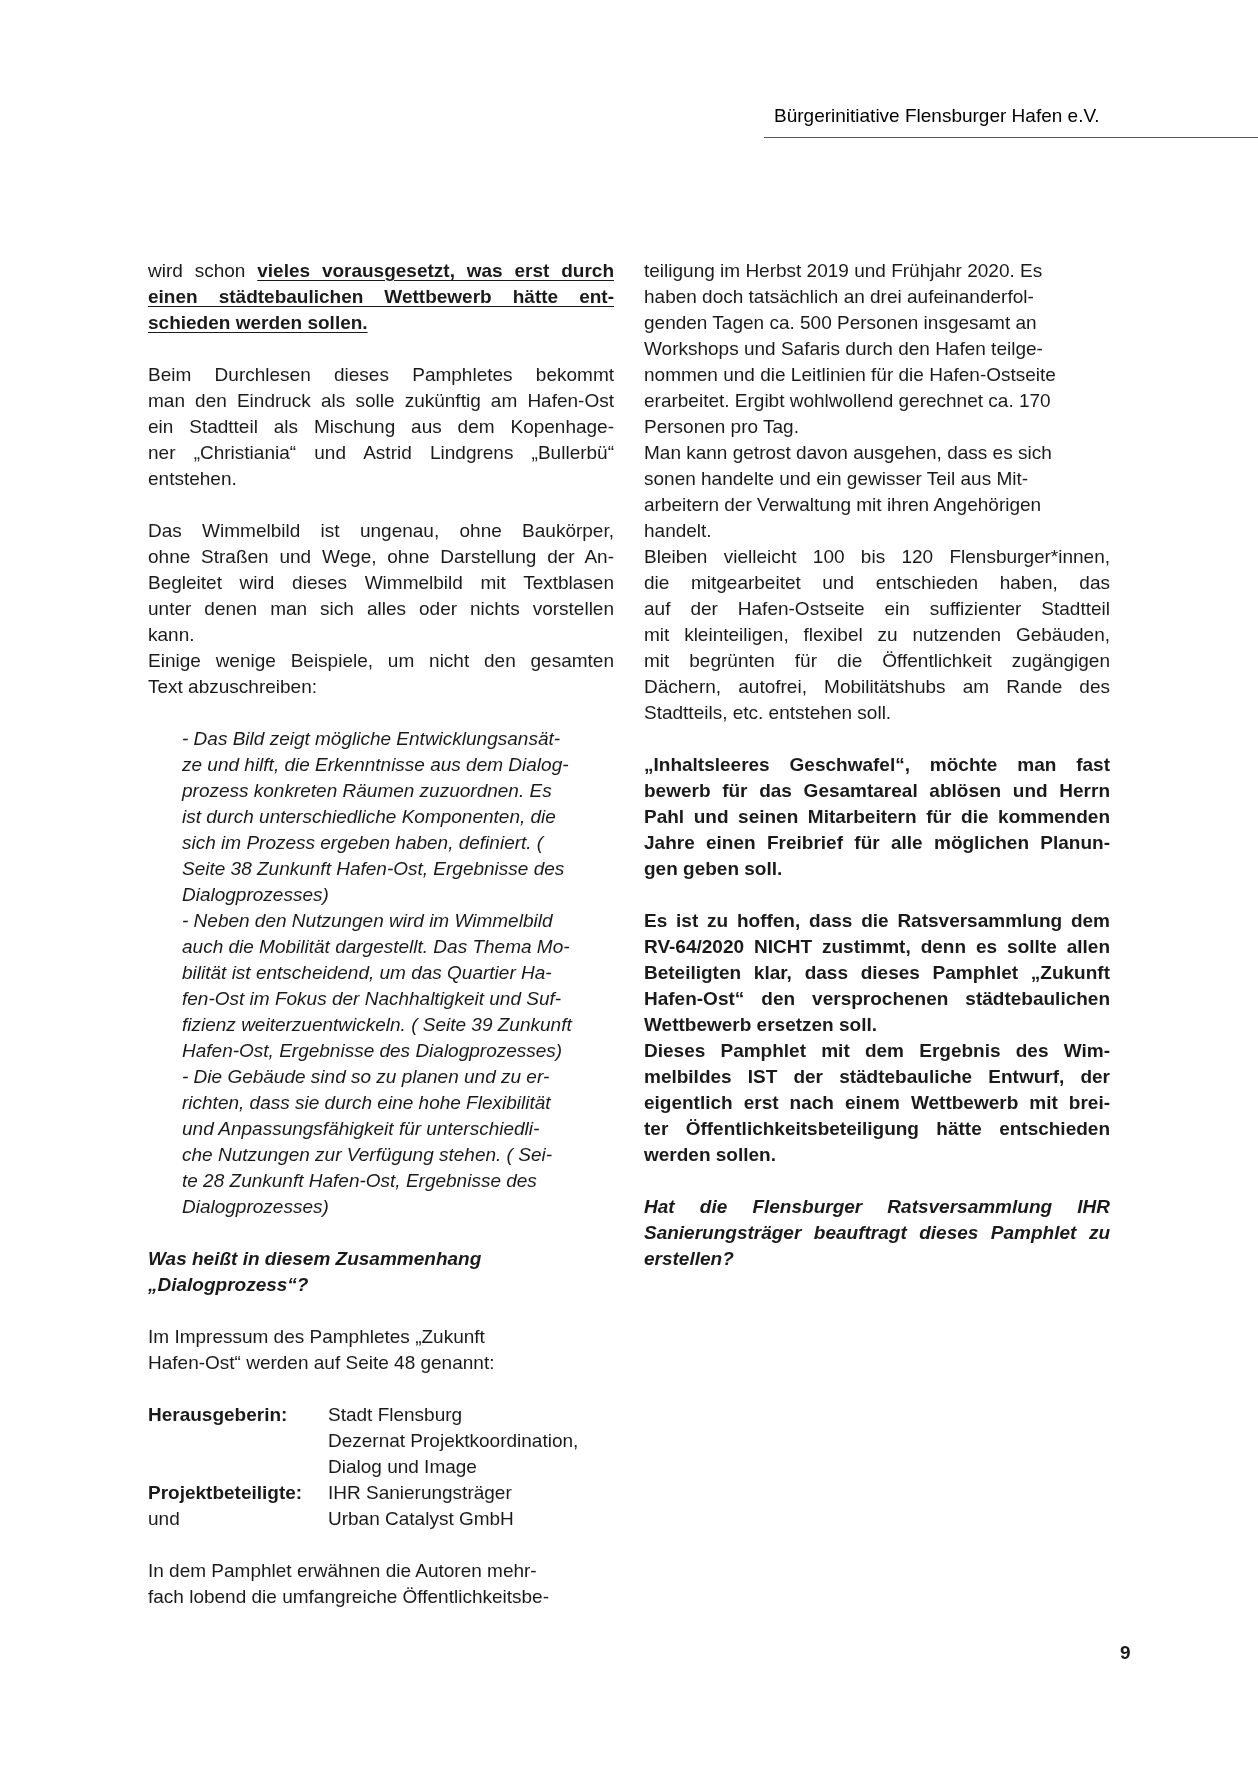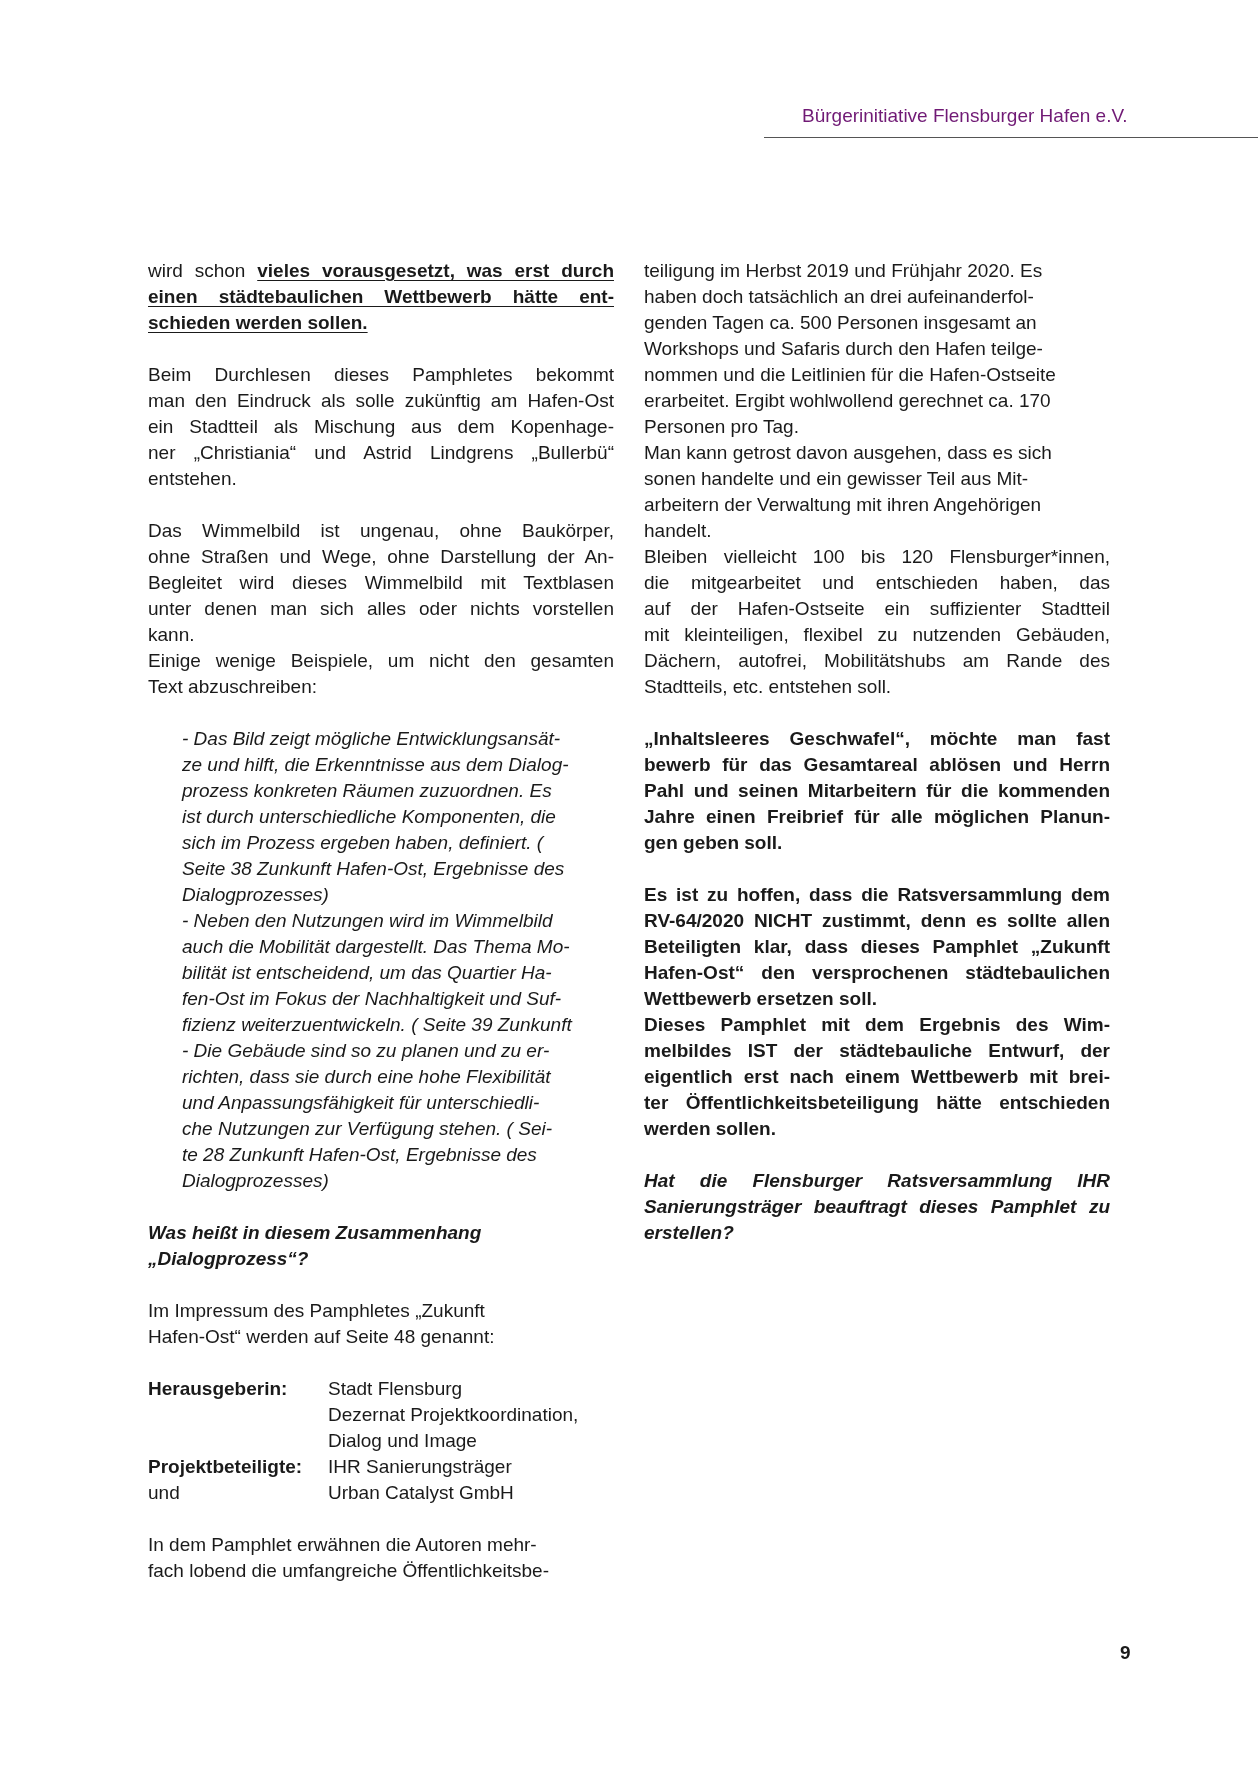--- a/index.html
+++ b/index.html
@@ -1,18 +1,18 @@
 <!DOCTYPE html>
 <html><head>
   <meta charset="utf-8">
   <style>
     html, body { margin: 0; padding: 0; background: #ffffff; }
     body { width: 1258px; height: 1789px; position: relative; overflow: hidden;
       font-family: "Liberation Sans", "DejaVu Sans", sans-serif; color: #1a1a1a; }
-    .header-title { position: absolute; top: 105px; left: 802px; font-size: 19px; color: #701a75; }
+    .header-title { position: absolute; top: 105px; left: 774px; font-size: 19px; color: #000000; }
     .header-rule { position: absolute; top: 137px; left: 764px; width: 496px; height: 1px; background: #555; }
     .col { position: absolute; top: 234px; font-size: 19px; line-height: 26px; margin-top: 24px; }
     .col-left { left: 148px; width: 466px; }
     .col-right { left: 644px; width: 466px; }
     .line { display: block; white-space: nowrap; }
     .j { text-align: justify; text-align-last: justify; }
     .gap { height: 26px; }
     .indent { padding-left: 34px; font-style: italic; }
     .b { font-weight: bold; }
     .i { font-style: italic; }
@@ -58,20 +58,21 @@
       <span class="line">prozess konkreten Räumen zuzuordnen. Es</span>
       <span class="line">ist durch unterschiedliche Komponenten, die</span>
       <span class="line">sich im Prozess ergeben haben, definiert. (</span>
       <span class="line">Seite 38 Zunkunft Hafen-Ost, Ergebnisse des</span>
       <span class="line">Dialogprozesses)</span>
       <span class="line">- Neben den Nutzungen wird im Wimmelbild</span>
       <span class="line">auch die Mobilität dargestellt. Das Thema Mo-</span>
       <span class="line">bilität ist entscheidend, um das Quartier Ha-</span>
       <span class="line">fen-Ost im Fokus der Nachhaltigkeit und Suf-</span>
       <span class="line">fizienz weiterzuentwickeln. ( Seite 39 Zunkunft</span>
+      <span class="line">Hafen-Ost, Ergebnisse des Dialogprozesses)</span>
       <span class="line">- Die Gebäude sind so zu planen und zu er-</span>
       <span class="line">richten, dass sie durch eine hohe Flexibilität</span>
       <span class="line">und Anpassungsfähigkeit für unterschiedli-</span>
       <span class="line">che Nutzungen zur Verfügung stehen. ( Sei-</span>
       <span class="line">te 28 Zunkunft Hafen-Ost, Ergebnisse des</span>
       <span class="line">Dialogprozesses)</span>
     </div>
     <div class="gap"></div>
     <div class="b i">
       <span class="line">Was heißt in diesem Zusammenhang</span>
@@ -112,20 +113,21 @@
       <span class="line">erarbeitet. Ergibt wohlwollend gerechnet ca. 170</span>
       <span class="line">Personen pro Tag.</span>
       <span class="line">Man kann getrost davon ausgehen, dass es sich</span>
       <span class="line">sonen handelte und ein gewisser Teil aus Mit-</span>
       <span class="line">arbeitern der Verwaltung mit ihren Angehörigen</span>
       <span class="line">handelt.</span>
       <span class="line j">Bleiben vielleicht 100 bis 120 Flensburger*innen,</span>
       <span class="line j">die mitgearbeitet und entschieden haben, das</span>
       <span class="line j">auf der Hafen-Ostseite ein suffizienter Stadtteil</span>
       <span class="line j">mit kleinteiligen, flexibel zu nutzenden Gebäuden,</span>
+      <span class="line j">mit begrünten für die Öffentlichkeit zugängigen</span>
       <span class="line j">Dächern, autofrei, Mobilitätshubs am Rande des</span>
       <span class="line">Stadtteils, etc. entstehen soll.</span>
     </div>
     <div class="gap"></div>
     <div class="b">
       <span class="line j">„Inhaltsleeres Geschwafel“, möchte man fast</span>
       <span class="line j">bewerb für das Gesamtareal ablösen und Herrn</span>
       <span class="line j">Pahl und seinen Mitarbeitern für die kommenden</span>
       <span class="line j">Jahre einen Freibrief für alle möglichen Planun-</span>
       <span class="line">gen geben soll.</span>

